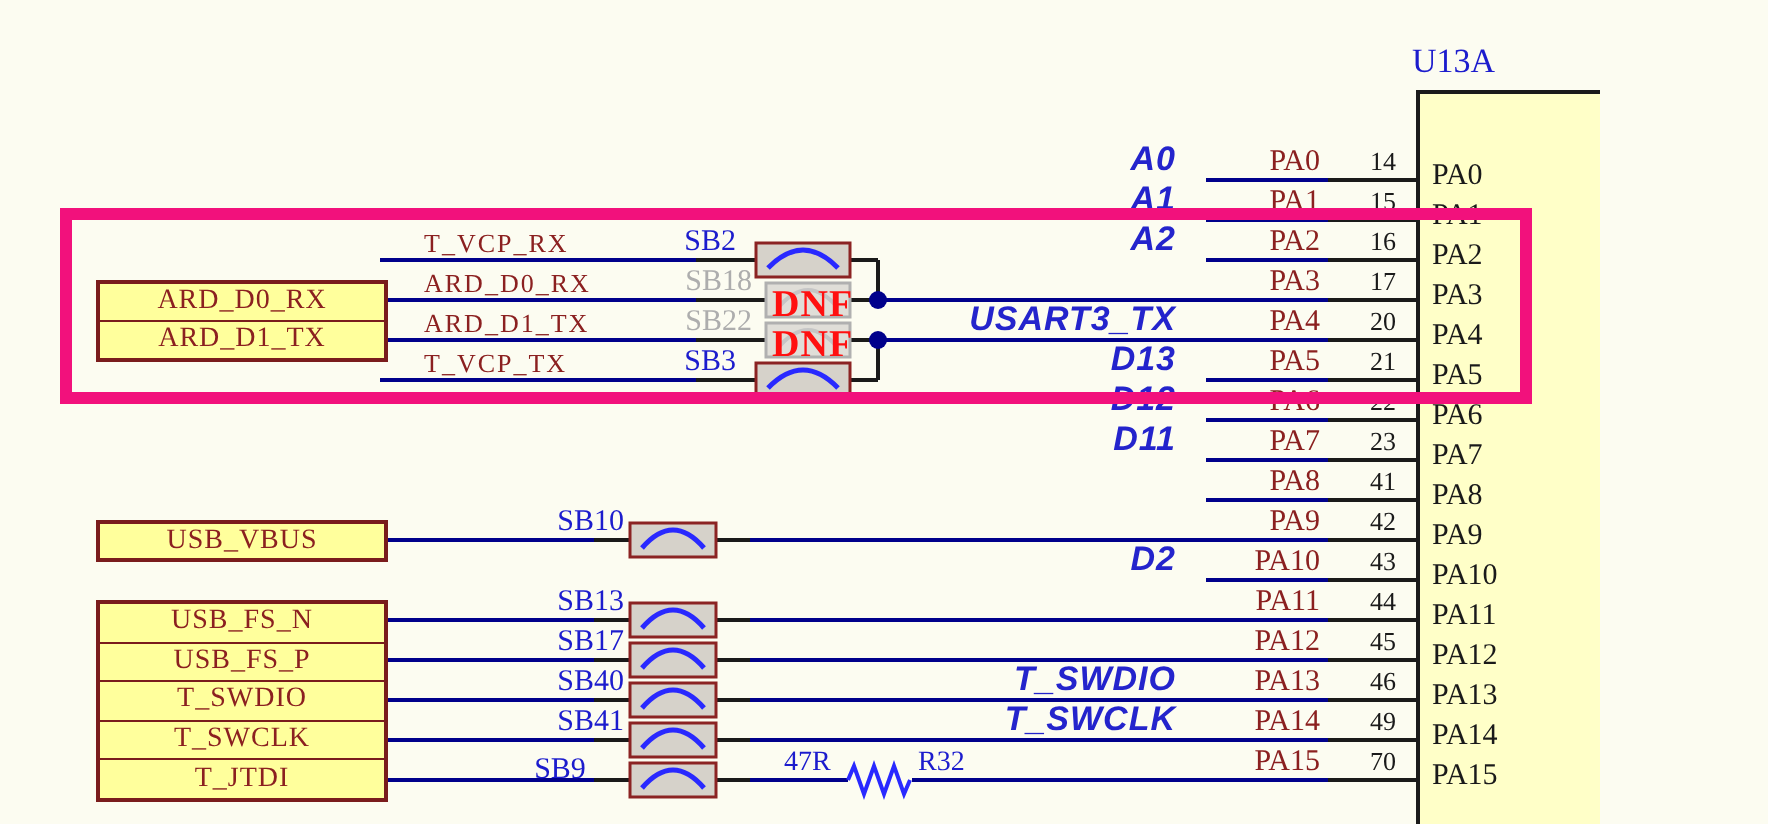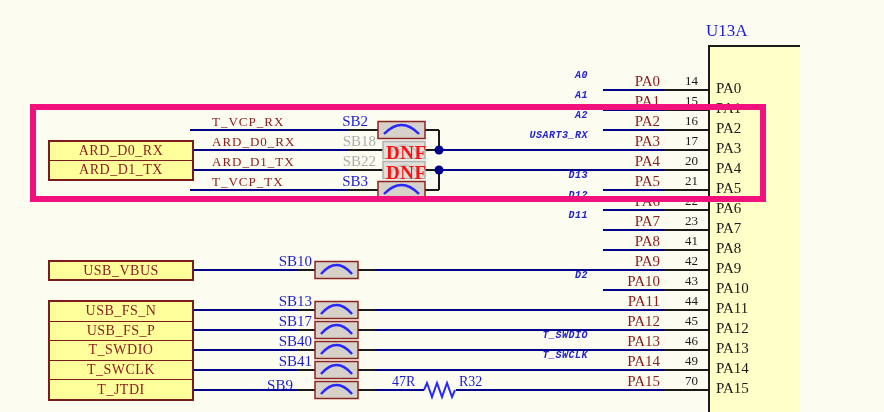--- a/index.html
+++ b/index.html
@@ -7,21 +7,21 @@
           font-family:"Liberation Serif",serif;margin-top:16px;}
   .abs{position:absolute;}
   
   .mcu-box{left:708px;top:29px;width:200px;height:400px;background:#FFFFC8;border:2px solid #1b1b1b;box-sizing:border-box;z-index:1;}
   .designator{left:706px;top:5px;font-size:17px;color:#1C1CCD;z-index:3;}
   .mcu-header{left:708px;top:31px;width:162px;text-align:right;font-size:15px;color:#8B2020;z-index:3;}
   
   .pn{width:36px;text-align:right;font-size:13px;color:#1a1a1a;z-index:3;}
   .rn{width:86px;text-align:right;font-size:15px;color:#8B2020;z-index:3;}
   .inn{font-size:15px;color:#1a1a1a;z-index:3;}
-  .nl{width:180px;text-align:right;font-family:Liberation Mono, monospace;font-style:italic;font-weight:bold;font-size:10px;letter-spacing:.5px;color:#2424CC;z-index:3;}
+  .nl{width:180px;text-align:right;font-family:Liberation Sans, sans-serif;font-style:italic;font-weight:bold;font-size:17px;letter-spacing:.5px;color:#2424CC;z-index:3;}
   
   .hl{font-size:13px;letter-spacing:1px;color:#8B2020;z-index:3;}
   .sbl{width:68px;text-align:right;font-size:15px;color:#1C1CCD;z-index:3;}
   .sbl.gray{width:76px;color:#ADADAD;}
   .sbl.bot{width:64px;}
   .dnf{font-size:19px;font-weight:bold;color:#FF1010;z-index:4;letter-spacing:.5px;}
   .rlab{font-size:14px;color:#1C1CCD;z-index:3;}
   
   .port{background:#FFFF9C;border:2px solid #7A1C1C;box-sizing:border-box;display:flex;flex-direction:column;z-index:2;}
   .prow{flex:1;display:flex;align-items:center;justify-content:center;font-size:14px;letter-spacing:.5px;color:#8B2020;}
@@ -133,25 +133,25 @@
   <div class="abs nl" style="left:408px;top:74px;">A1</div>
   <div class="abs rn" style="left:574px;top:77px;">PA1</div>
   <div class="abs pn" style="left:662px;top:77px;">15</div>
   <div class="abs inn" style="left:716px;top:84px;">PA1</div>
 
   <div class="abs nl" style="left:408px;top:94px;">A2</div>
   <div class="abs rn" style="left:574px;top:97px;">PA2</div>
   <div class="abs pn" style="left:662px;top:97px;">16</div>
   <div class="abs inn" style="left:716px;top:104px;">PA2</div>
 
-  <div class="abs nl" style="left:408px;top:114px;">USART3_RX</div>
   <div class="abs rn" style="left:574px;top:117px;">PA3</div>
   <div class="abs pn" style="left:662px;top:117px;">17</div>
   <div class="abs inn" style="left:716px;top:124px;">PA3</div>
 
+  <div class="abs nl" style="left:408px;top:134px;">USART3_TX</div>
   <div class="abs rn" style="left:574px;top:137px;">PA4</div>
   <div class="abs pn" style="left:662px;top:137px;">20</div>
   <div class="abs inn" style="left:716px;top:144px;">PA4</div>
 
   <div class="abs nl" style="left:408px;top:154px;">D13</div>
   <div class="abs rn" style="left:574px;top:157px;">PA5</div>
   <div class="abs pn" style="left:662px;top:157px;">21</div>
   <div class="abs inn" style="left:716px;top:164px;">PA5</div>
 
   <div class="abs nl" style="left:408px;top:174px;">D12</div>

